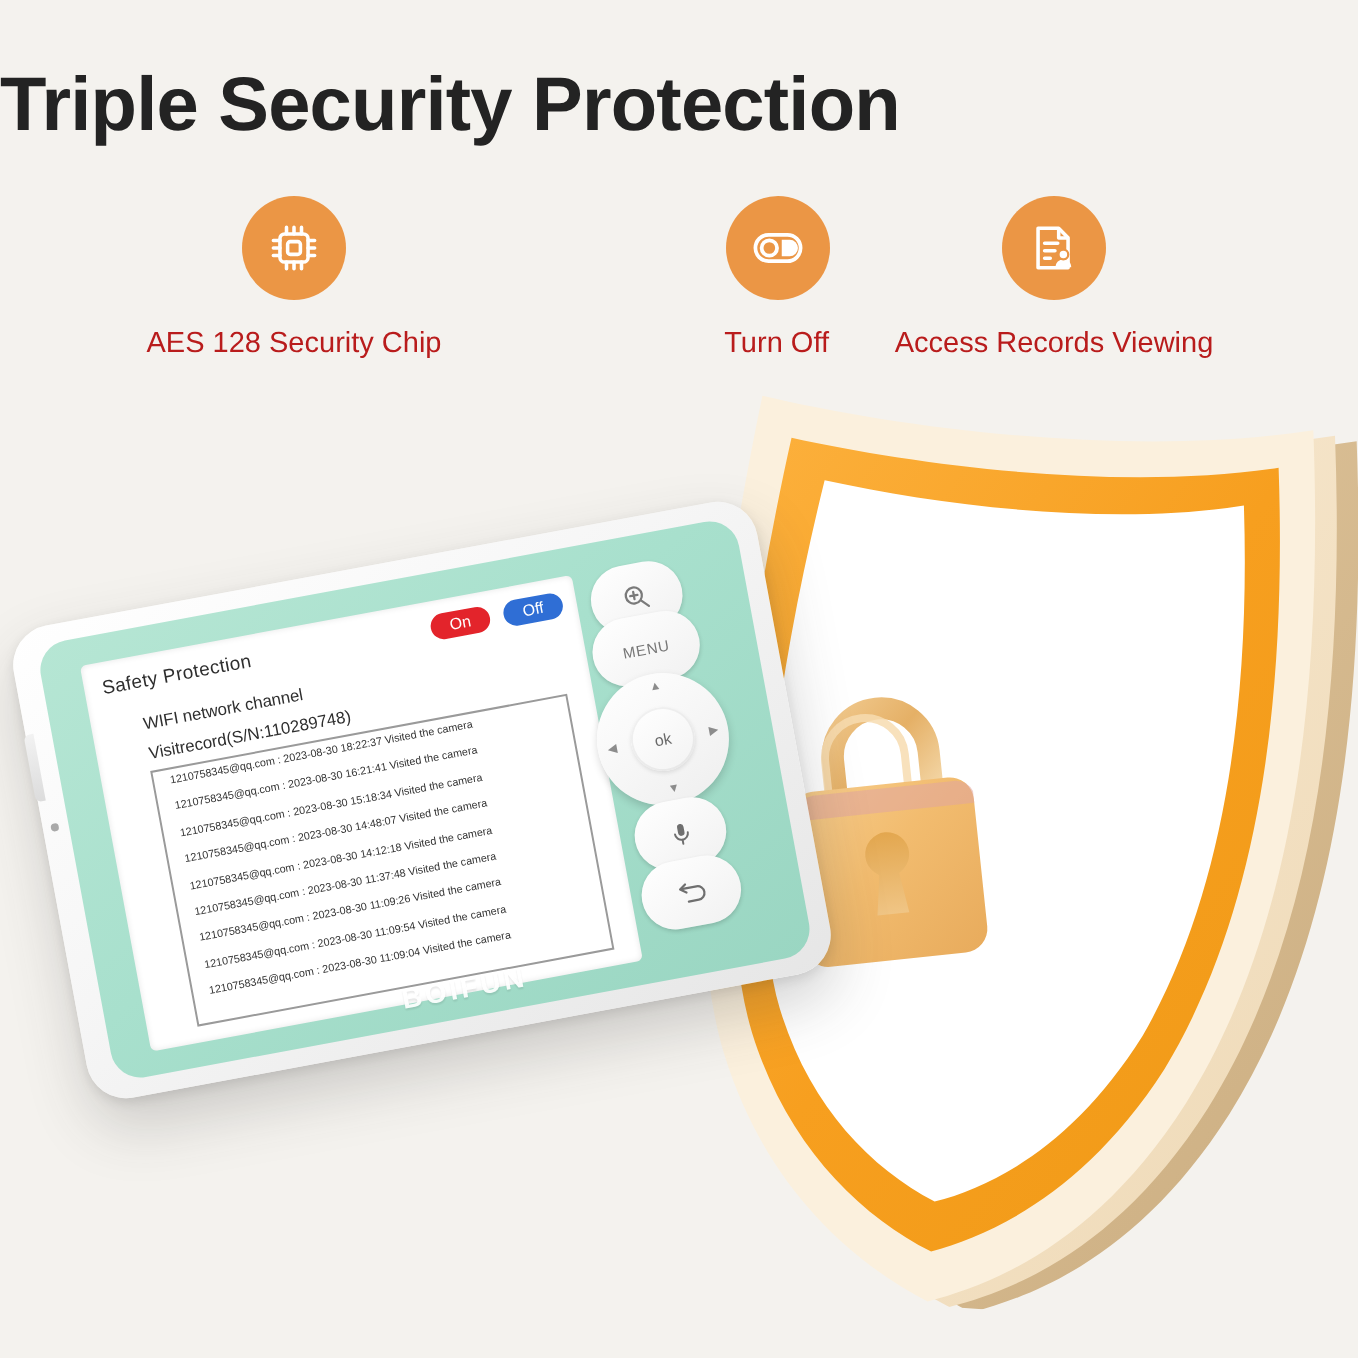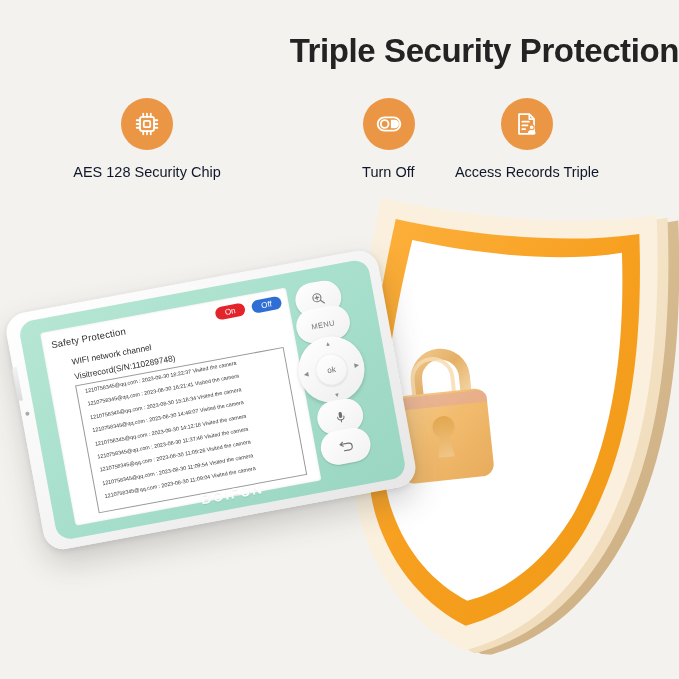--- a/index.html
+++ b/index.html
@@ -7,42 +7,42 @@
   html,body{
     width:679px; height:679px; overflow:hidden;
     background:#f4f2ee;
     font-family:"Liberation Sans", sans-serif;
   }
   #stage{ position:relative; width:679px; height:679px; background:#f4f2ee; }
 
   
   .headline{
     position:absolute; left:0; top:32px; width:679px;
-    text-align:right;
-    font-size:33px; font-weight:700; letter-spacing:-0.4px;
+    text-align:left;
+    font-size:38px; font-weight:700; letter-spacing:-0.4px;
     color:#232323;
   }
 
   
   .features{
     position:absolute; left:0; top:98px; width:679px;
     display:flex; justify-content:center; align-items:flex-start;
   }
   .feat{ display:flex; flex-direction:column; align-items:center; }
   .feat:nth-child(1){ width:215px; }
   .feat:nth-child(2){ width:160px;align-items:flex-end; }
   .feat:nth-child(3){ width:225px; }
   .fcircle{
     width:52px; height:52px; border-radius:50%;
     background:#eb9645;
     display:flex; align-items:center; justify-content:center;
   }
   .fcircle svg{ display:block; }
   .flabel{
-    margin-top:14px; font-size:14.5px; color:#0f172a; white-space:nowrap;
+    margin-top:14px; font-size:14.5px; color:#b91c1c; white-space:nowrap;
   }
 
   
   .shield-wrap{
     position:absolute; left:320px; top:185px;
     width:370px; height:470px;
     transform: rotate(4deg);
   }
   .shield-wrap svg{ display:block; width:100%; height:100%; }
 
@@ -198,21 +198,21 @@
       <div class="fcircle">
         <svg width="30" height="30" viewBox="0 0 32 32" fill="none" stroke="#fff" stroke-width="1.9">
           <path d="M7.5 5.5h11l5 5v16h-16z" stroke-linejoin="round"></path>
           <path d="M18.5 5.5v5.2h5" stroke-linejoin="round"></path>
           <path d="M11 13.5h7M11 17.5h5.5M11 21.5h3" stroke-linecap="round"></path>
           <circle cx="21" cy="19.5" r="2.6" fill="#fff" stroke="none"></circle>
           <path d="M16.8 26.3c0-2.6 1.9-4.2 4.2-4.2s4.2 1.6 4.2 4.2z" fill="#fff" stroke="none"></path>
           <circle cx="21" cy="19.5" r="2.6" stroke="#eb9645" stroke-width="1.2" fill="none"></circle>
         </svg>
       </div>
-      <div class="flabel">Access Records Triple</div>
+      <div class="flabel">Access Records Viewing</div>
     </div>
 
   </div>
 
   <div class="shield-wrap">
     <svg viewBox="0 0 370 470" fill="none">
       <defs>
         <linearGradient id="gEdgeDark" x1="0" y1="0" x2="1" y2="1">
           <stop offset="0" stop-color="#e3caa2"></stop>
             <stop offset="1" stop-color="#cbad80"></stop>

